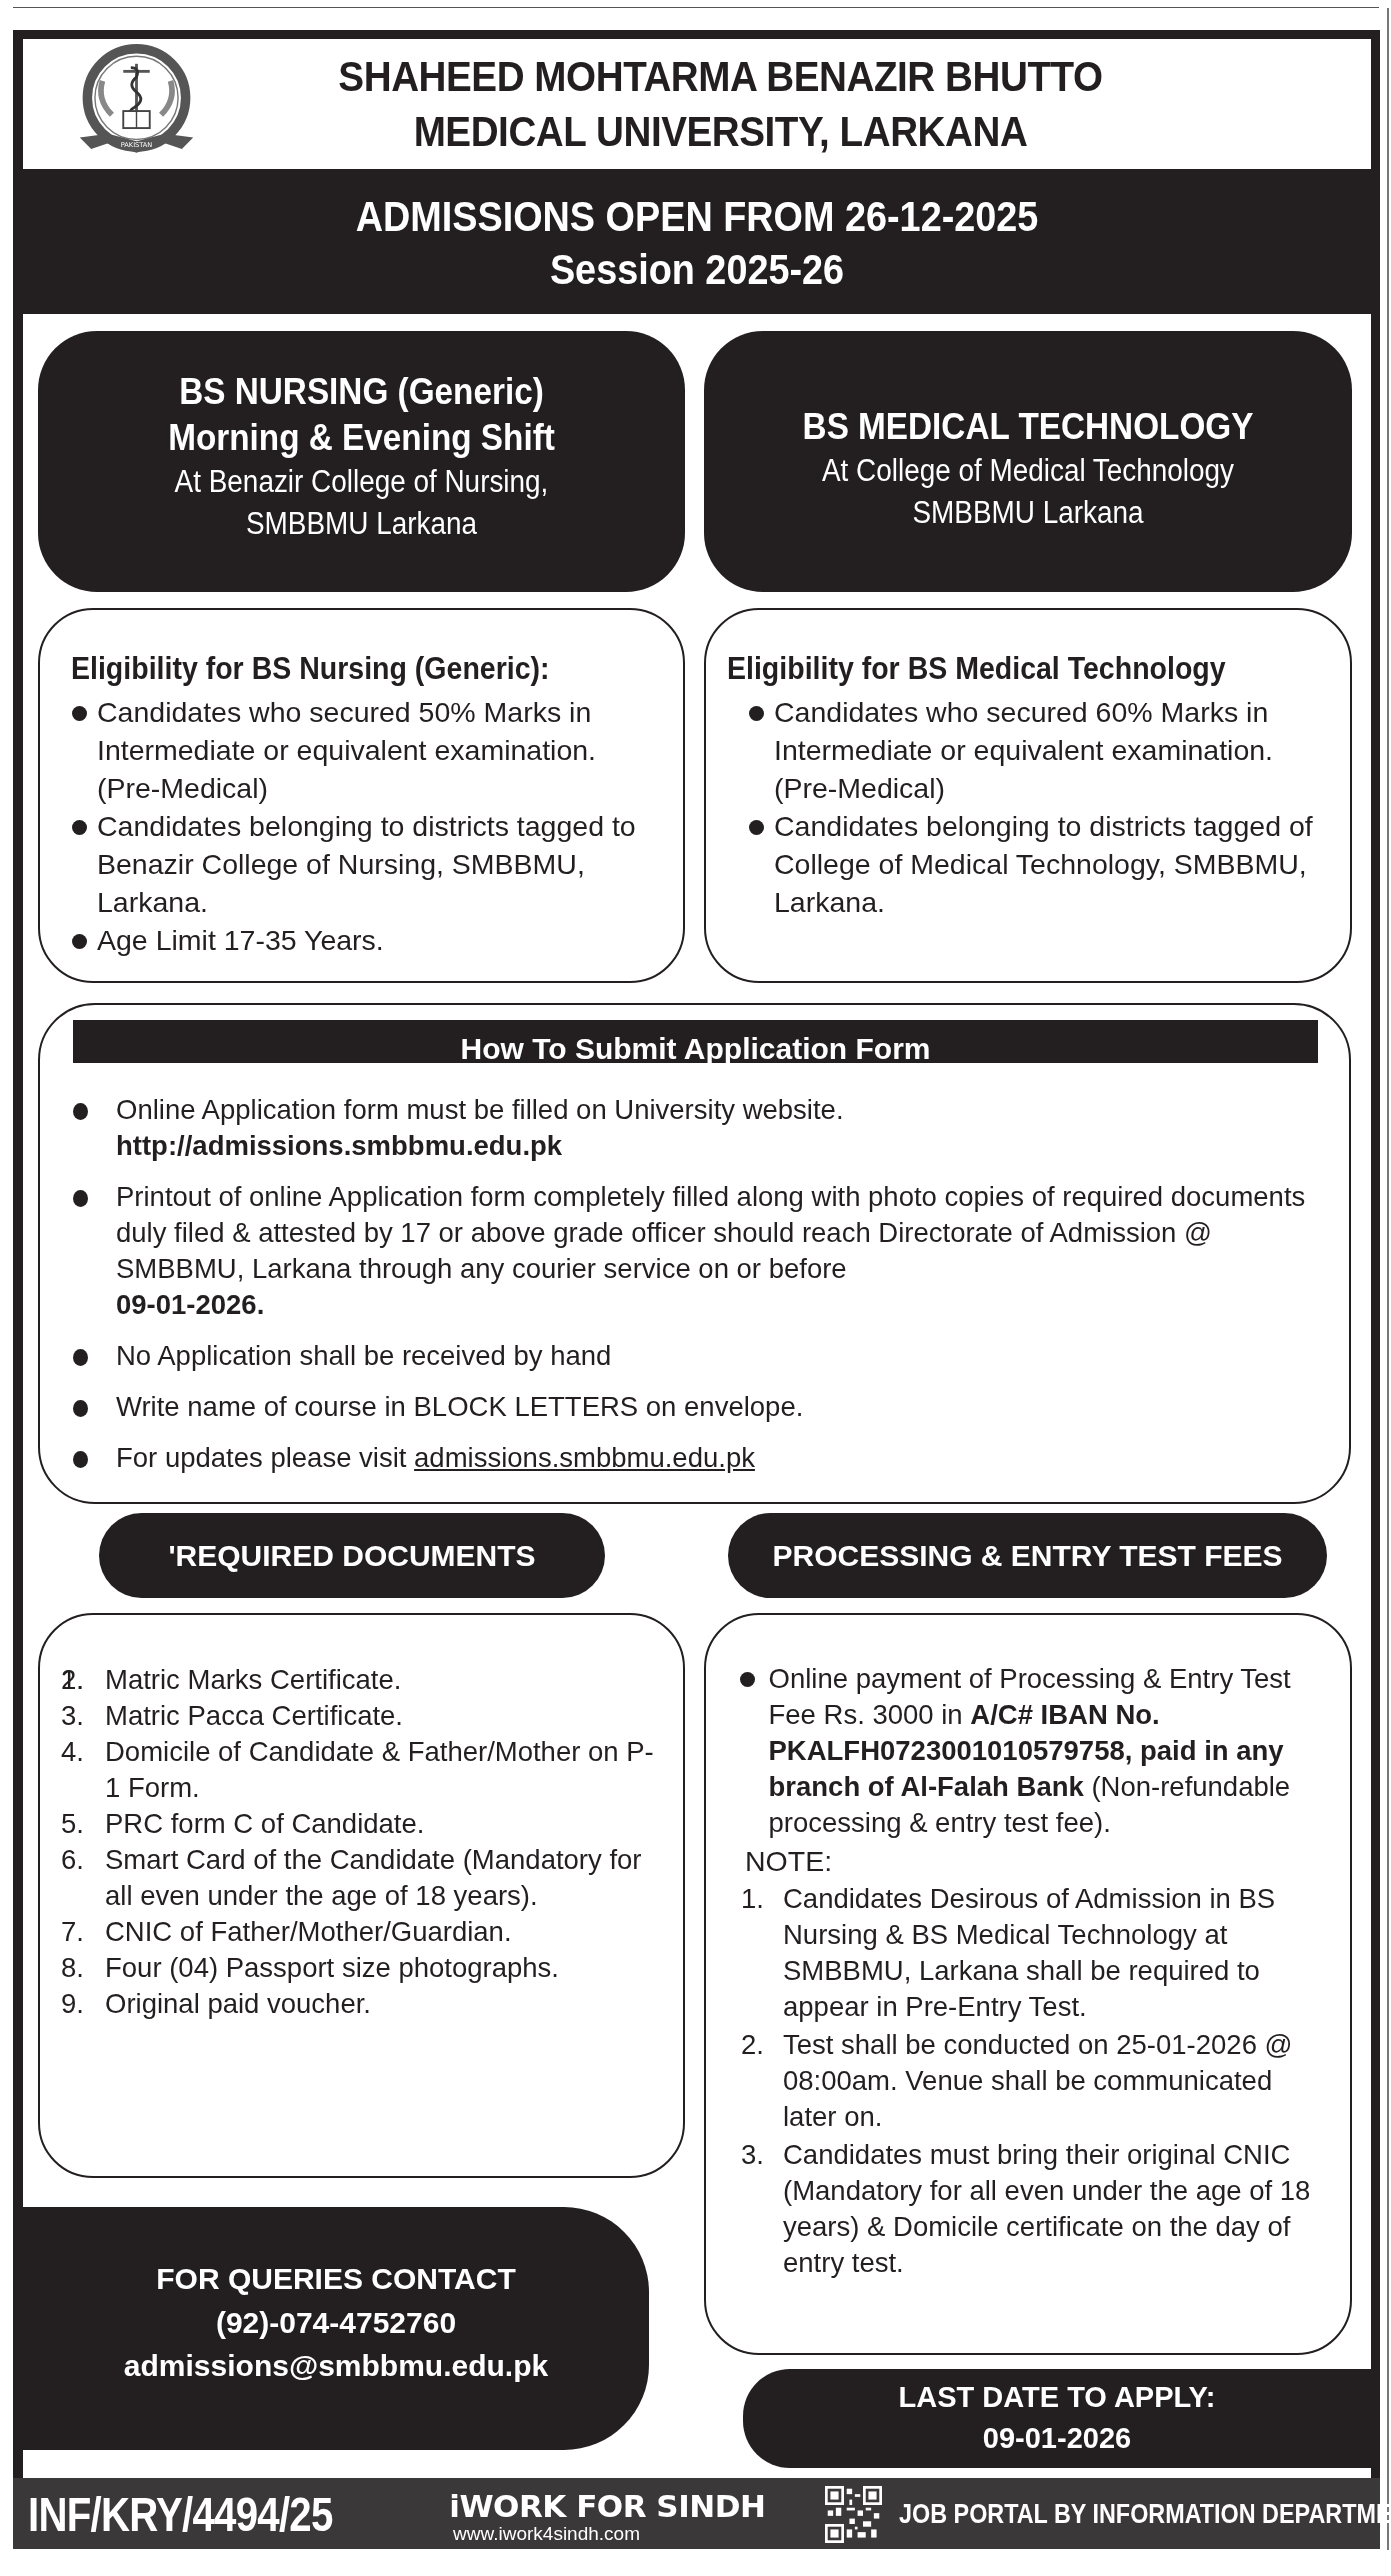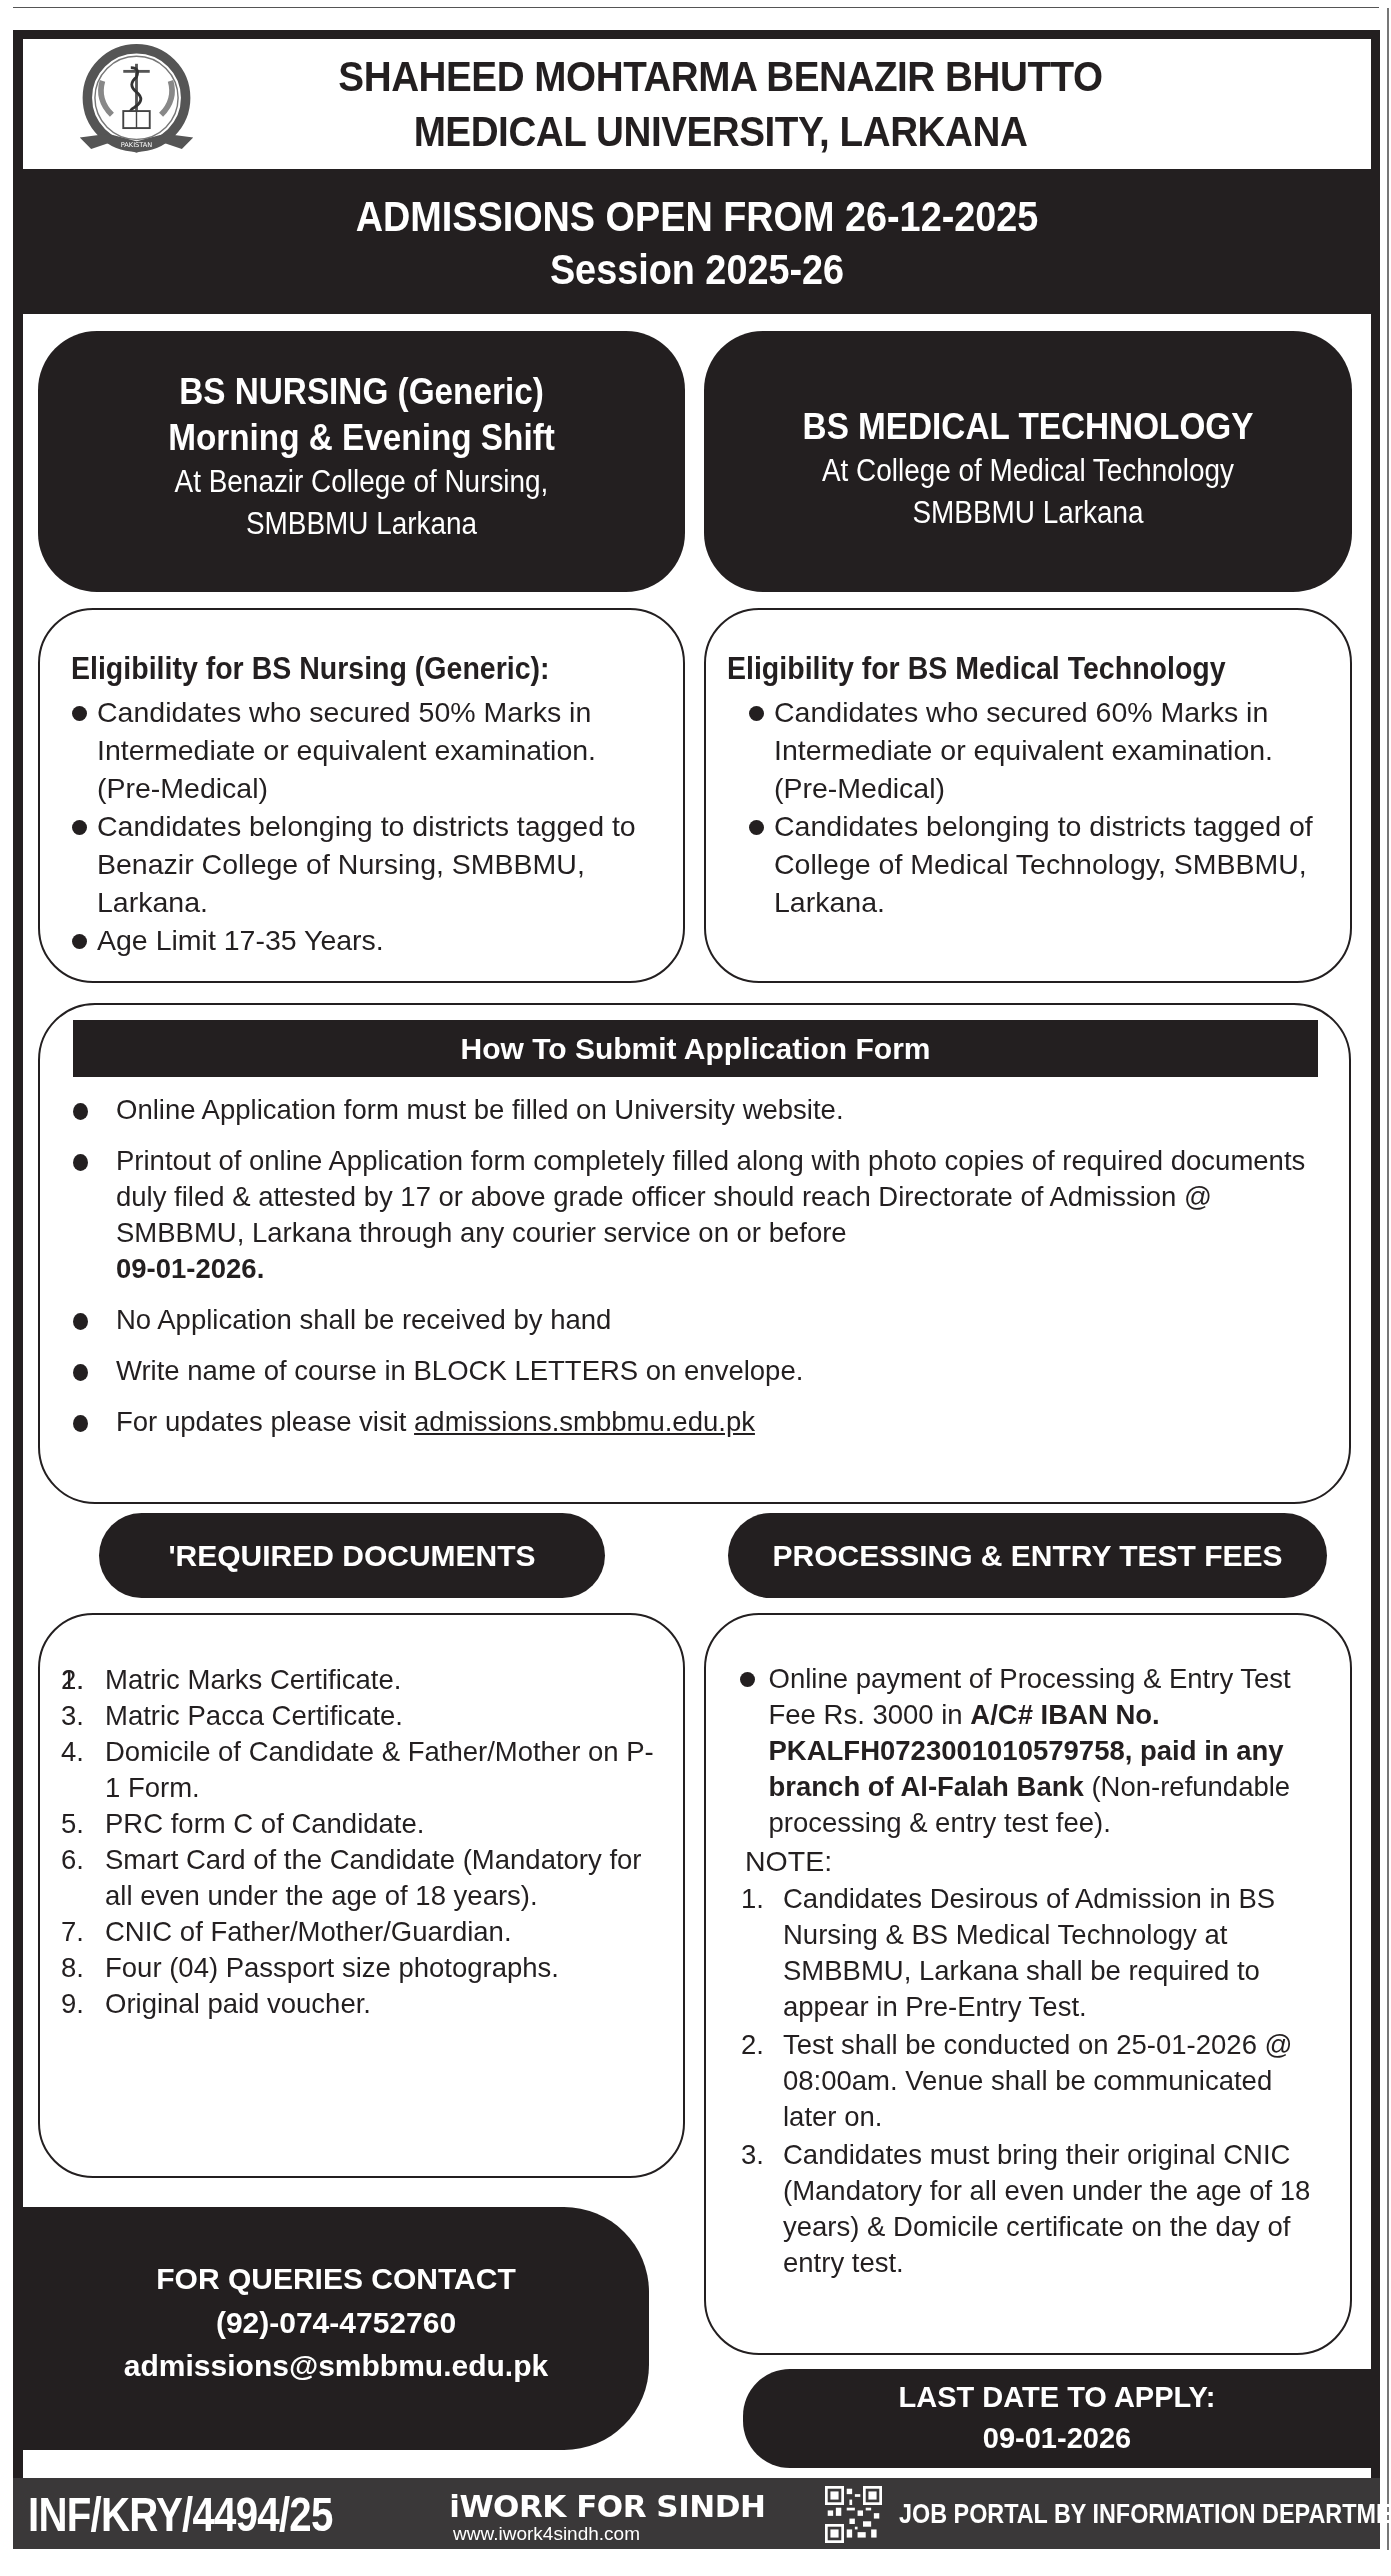--- a/index.html
+++ b/index.html
@@ -31,21 +31,21 @@
   .elig.left { left: 38px; width: 647px; }
   .elig.right { left: 704px; width: 648px; }
   .elig h3 { position: absolute; left: 31px; top: 40px; font-size: 31px; font-weight: bold; line-height: 38px; white-space: nowrap; transform: scaleX(0.92); transform-origin: left; }
   .elig.right h3 { left: 21px; }
   .elig ul { position: absolute; left: 32px; top: 83px; right: 19px; list-style: none; }
   .elig.right ul { left: 43px; }
   .elig li { position: relative; padding-left: 25px; font-size: 28.5px; line-height: 38px; }
   .elig li::before { content: ""; position: absolute; left: 0; top: 13.3px; width: 15px; height: 15px; border-radius: 50%; background: #231f20; }
 
   .howto { position: absolute; left: 38px; top: 1003px; width: 1313px; height: 501px; border: 2.8px solid #231f20; border-radius: 57px; background: #fff; }
-  .howto-bar { position: absolute; left: 33px; top: 15px; width: 1245px; height: 57px; background: #231f20; color: #fff; text-align: center;
+  .howto-bar { position: absolute; left: 33px; top: 15px; width: 1245px; height: 43px; background: #231f20; color: #fff; text-align: center;
     font-weight: bold; font-size: 30px; line-height: 57px; }
   .howto ul { position: absolute; left: 33px; top: 87px; right: 38px; list-style: none; }
   .howto li { position: relative; padding-left: 43px; font-size: 27.5px; line-height: 36px; margin-bottom: 15px; }
   .howto li::before { content: ""; position: absolute; left: 0; top: 11.4px; width: 15px; height: 17px; border-radius: 50%; background: #231f20; }
   .howto .bold { font-weight: bold; display: block; }
   .howto .link { text-decoration: underline; }
 
   .pill { position: absolute; top: 1513px; height: 85px; background: #231f20; color: #fff; border-radius: 43px; text-align: center;
     font-weight: bold; font-size: 30px; line-height: 85px; }
   .pill.left { left: 99px; width: 506px; }
@@ -147,20 +147,21 @@
     <li>Candidates who secured 60% Marks in Intermediate or equivalent examination. (Pre-Medical)</li>
     <li>Candidates belonging to districts tagged of College of Medical Technology, SMBBMU, Larkana.</li>
   </ul>
 </div>
 
 <div class="howto">
   <div class="howto-bar">How To Submit Application Form</div>
   <ul>
     <li>
       <span>Online Application form must be filled on University website.</span>
+      <span class="bold">http://admissions.smbbmu.edu.pk</span>
     </li>
     <li>
       <span>Printout of online Application form completely filled along with photo copies of required documents duly filed &amp; attested by 17 or above grade officer should reach Directorate of Admission @ SMBBMU, Larkana through any courier service on or before</span>
       <span class="bold">09-01-2026.</span>
     </li>
     <li>No Application shall be received by hand</li>
     <li>Write name of course in BLOCK LETTERS on envelope.</li>
     <li>
       <span>For updates please visit </span><span class="link">admissions.smbbmu.edu.pk</span>
     </li>

